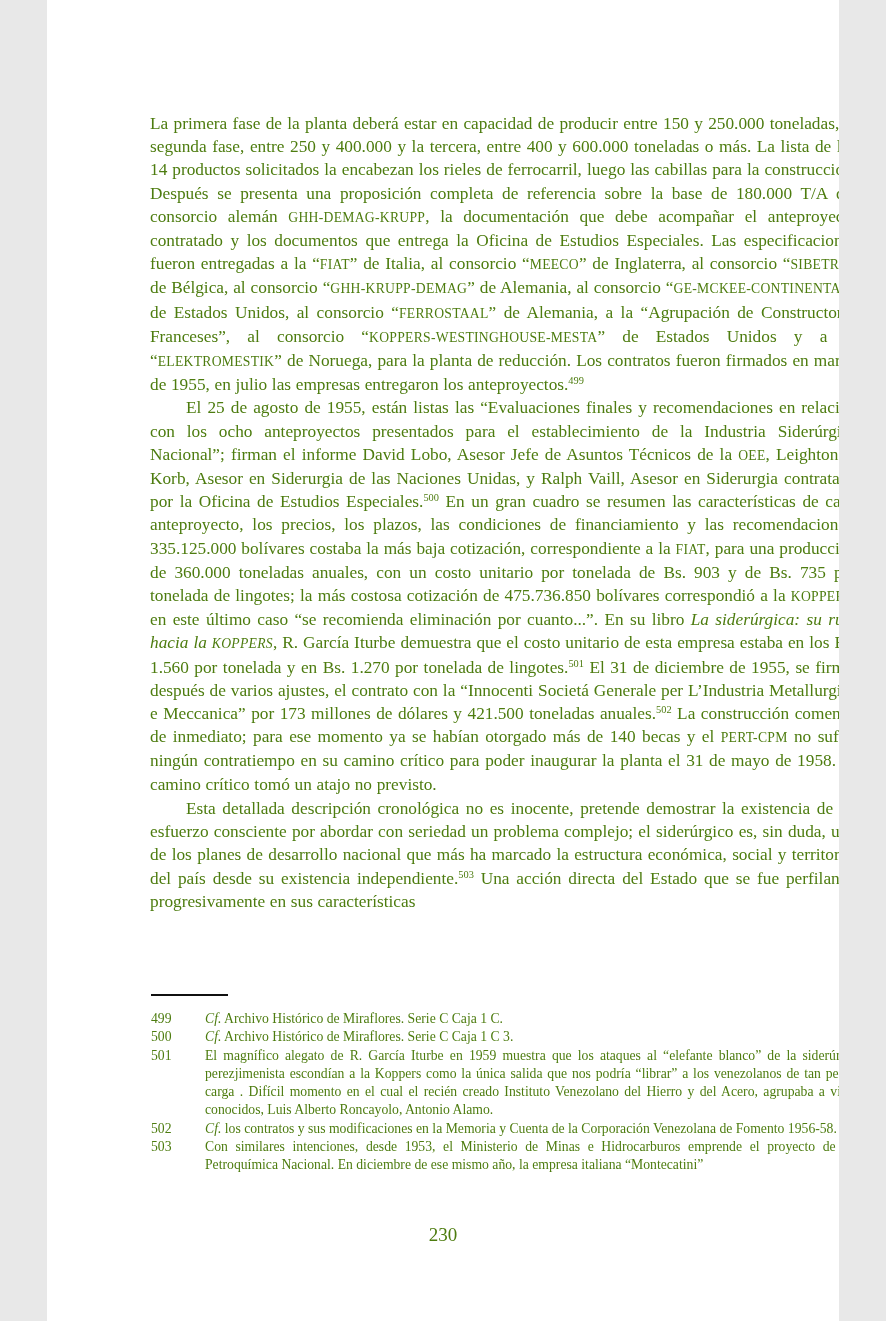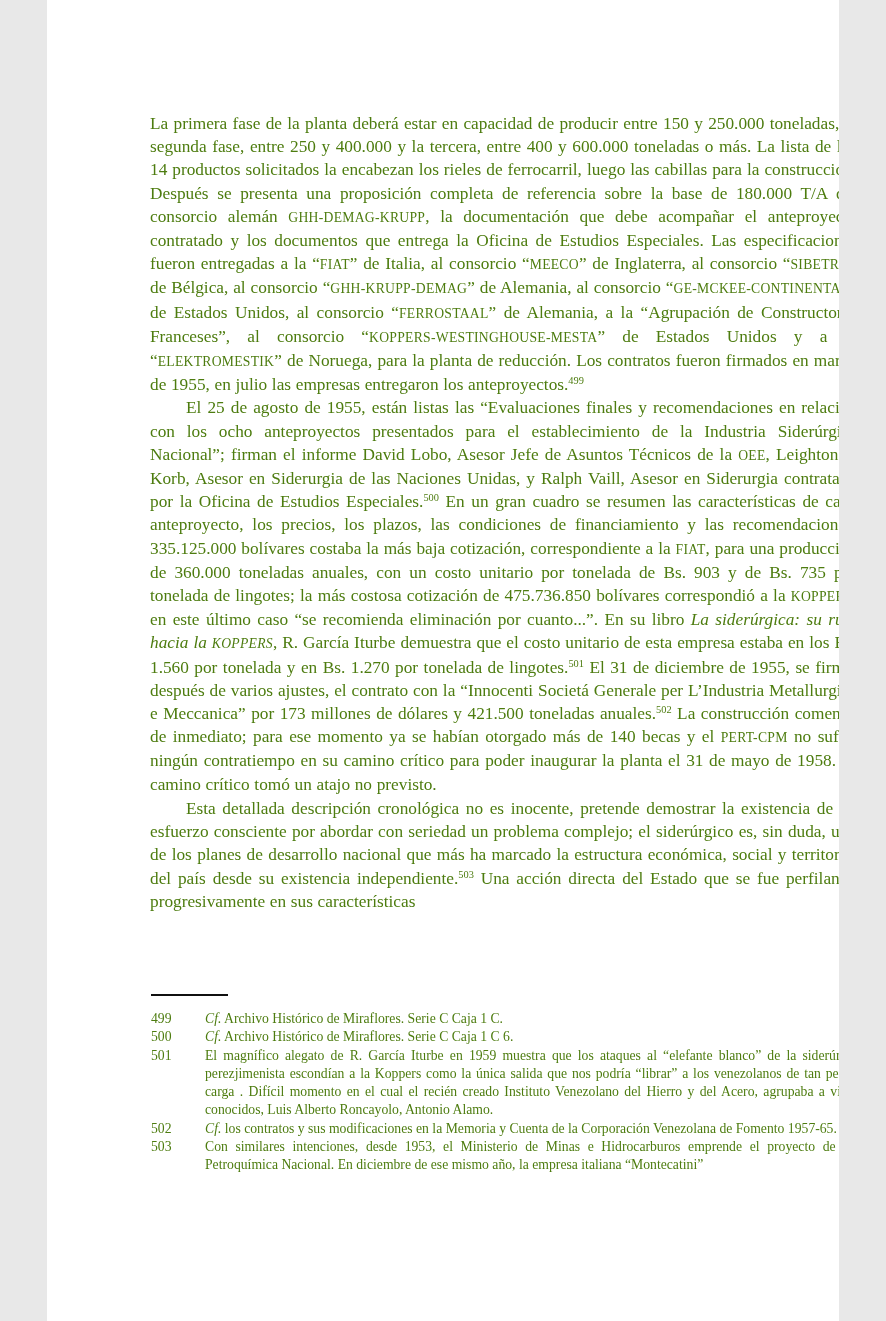--- a/index.html
+++ b/index.html
@@ -69,28 +69,29 @@
       <p class="para indent gap"><span>Esta detallada descripción cronológica no es inocente, pretende demostrar la existencia de un esfuerzo consciente por abordar con seriedad un problema complejo; el siderúrgico es, sin duda, uno de los planes de desarrollo nacional que más ha marcado la estructura económica, social y territorial del país desde su existencia independiente.</span><span class="sup">503</span><span> Una acción directa del Estado que se fue perfilando progresivamente en sus características</span></p>
     </div>
   <div class="fn-rule"></div>
   <div class="footnotes">
       <div class="fn-row">
         <span class="fn-num">499</span>
         <span class="fn-body"><span class="it">Cf.</span><span> Archivo Histórico de Miraflores. Serie C Caja 1 C.</span></span>
       </div>
       <div class="fn-row">
         <span class="fn-num">500</span>
-        <span class="fn-body"><span class="it">Cf.</span><span> Archivo Histórico de Miraflores. Serie C Caja 1 C 6.</span></span>
+        <span class="fn-body"><span class="it">Cf.</span><span> Archivo Histórico de Miraflores. Serie C Caja 1 C 3.</span></span>
       </div>
       <div class="fn-row">
         <span class="fn-num">501</span>
         <span class="fn-body"><span>El magnífico alegato de R. García Iturbe en 1959 muestra que los ataques al “elefante blanco” de la siderúrgica perezjimenista escondían a la Koppers como la única salida que nos podría “librar” a los venezolanos de tan pesada carga . Difícil momento en el cual el recién creado Instituto Venezolano del Hierro y del Acero, agrupaba a viejos conocidos, Luis Alberto Roncayolo, Antonio Alamo.</span></span>
       </div>
       <div class="fn-row">
         <span class="fn-num">502</span>
-        <span class="fn-body"><span class="it">Cf.</span><span> los contratos y sus modificaciones en la Memoria y Cuenta de la Corporación Venezolana de Fomento 1957-65.</span></span>
+        <span class="fn-body"><span class="it">Cf.</span><span> los contratos y sus modificaciones en la Memoria y Cuenta de la Corporación Venezolana de Fomento 1956-58.</span></span>
       </div>
       <div class="fn-row">
         <span class="fn-num">503</span>
         <span class="fn-body"><span>Con similares intenciones, desde 1953, el Ministerio de Minas e Hidrocarburos emprende el proyecto de una Petroquímica Nacional. En diciembre de ese mismo año, la empresa italiana “Montecatini”</span></span>
       </div>
     </div>
+  <div class="page-number">230</div>
 </div>
 
 </body></html>

